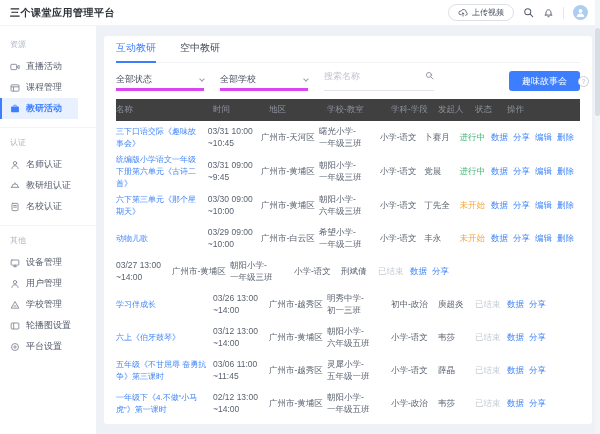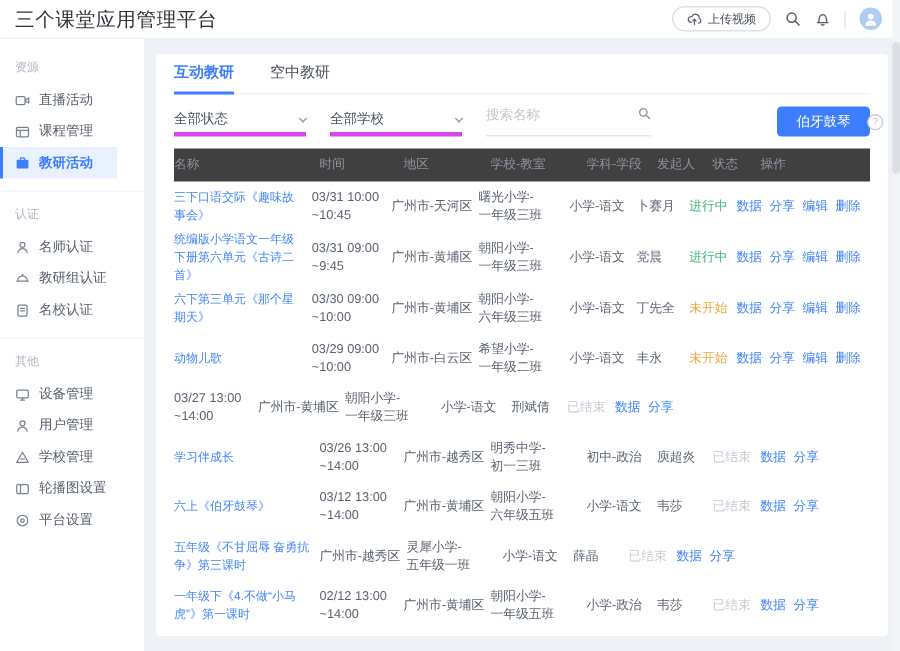--- a/index.html
+++ b/index.html
@@ -2,21 +2,21 @@
 <html><head>
 <meta charset="utf-8">
 <style>
   *{box-sizing:border-box;margin:0;padding:0}
   html,body{width:600px;height:434px;overflow:hidden}
   body{font-family:"Liberation Sans","DejaVu Sans",sans-serif;background:#eef1f5;-webkit-font-smoothing:antialiased}
   #app{position:relative;width:600px;height:434px;background:#eef1f5;overflow:hidden}
 
   
   .header{position:absolute;top:0;left:0;right:0;height:26px;background:#fff;display:flex;align-items:center;padding:0 12px 0 10px;z-index:5;border-bottom:1px solid #f2f3f5}
-  .app-title{font-size:13px;font-weight:400;color:#2b2f36;width:156px;letter-spacing:.5px;white-space:nowrap}
+  .app-title{font-size:10px;font-weight:700;color:#2b2f36;width:156px;letter-spacing:.5px;white-space:nowrap}
   .topnav{display:flex;align-items:center;gap:17px;font-size:9px;color:#333}
   .nav-item{display:flex;align-items:center;gap:3px;cursor:pointer;white-space:nowrap}
   .chev{width:4px;height:4px;border-right:1px solid #9aa0aa;border-bottom:1px solid #9aa0aa;transform:rotate(45deg);margin-top:-2px}
   .hright{margin-left:auto;display:flex;align-items:center;gap:9px}
   .upload-btn{display:flex;align-items:center;gap:4px;border:1px solid #dcdfe6;border-radius:9px;height:17px;padding:0 9px;font-size:8px;color:#4a5160;background:#fff;cursor:pointer;white-space:nowrap}
   .hicon{color:#555d69;display:flex;align-items:center;cursor:pointer}
   .vdiv{width:1px;height:12px;background:#e6e8ec}
   .avatar{width:15px;height:15px;border-radius:50%;background:#aecdf2;display:flex;align-items:center;justify-content:center;overflow:hidden;cursor:pointer}
 
   
@@ -28,21 +28,21 @@
   .side-item .si{display:flex;align-items:center;color:#7a828f}
   .side-item.active{background:#e9f1ff;color:#3d7eff;font-weight:700}
   .side-item.active .si{color:#3d7eff}
   .side-item.active::before{content:"";position:absolute;left:0;top:0;bottom:0;width:2px;background:#3d7eff}
 
   
   .main{position:absolute;left:96px;top:26px;right:0;bottom:0;padding:10px 8px}
   .card{background:#fff;border-radius:3px;height:100%;padding:0 12px;position:relative;overflow:hidden}
   .tabs{display:flex;gap:24px;border-bottom:1px solid #f0f2f5;height:27px;align-items:flex-end}
   .tab{font-size:10px;color:#454b57;padding-bottom:7px;cursor:pointer;position:relative;white-space:nowrap}
-  .tab.active{color:#3d7eff;font-weight:700}
+  .tab.active{color:#3d7eff;font-weight:400}
   .tab.active::after{content:"";position:absolute;left:0;right:0;bottom:-1px;height:2px;background:#3d7eff}
 
   .filters{display:flex;align-items:center;height:36px;gap:16px;position:relative}
   .select{display:flex;align-items:center;justify-content:space-between;width:88px;border-bottom:3px solid #d946ef;font-size:9px;color:#4a5160;height:20px;cursor:pointer}
   .searchbox{display:flex;align-items:flex-start;width:110px;border-bottom:1px solid #e1e4ea;height:20px;gap:4px}
   .searchbox input{border:0;outline:0;flex:1;font-size:9px;color:#333;min-width:0;background:transparent}
   .searchbox input::placeholder{color:#c0c4cc}
   .searchbox .si{color:#8a919d;display:flex}
   .primary-btn{margin-left:auto;background:#3d7eff;color:#fff;font-size:9px;border:0;border-radius:3px;height:20px;padding:0 13px;cursor:pointer;white-space:nowrap}
   .help-circle{position:absolute;right:-9px;top:13px;width:11px;height:11px;border-radius:50%;border:1px solid #c9ced6;color:#b9bfc8;font-size:7px;display:flex;align-items:center;justify-content:center;background:#fff;cursor:pointer}
@@ -239,21 +239,21 @@
         </div>
         <div class="searchbox">
           <input placeholder="搜索名称" style="">
           <span class="si">
             <svg width="9" height="9" viewBox="0 0 12 12" fill="none" stroke="currentColor" stroke-width="1.2" stroke-linecap="round">
                 <circle cx="5.2" cy="5.2" r="3.3"></circle>
                 <path d="M7.8 7.8 10.6 10.6"></path>
               </svg>
           </span>
         </div>
-        <button class="primary-btn">伯牙鼓琴</button>
+        <button class="primary-btn">趣味故事会</button>
         <span class="help-circle">?</span>
       </div>
 
       <div class="thead" id="thead">
           <div class="cell c0">名称</div>
           <div class="cell c1">时间</div>
           <div class="cell c2">地区</div>
           <div class="cell c3">学校-教室</div>
           <div class="cell c4">学科-学段</div>
           <div class="cell c5">发起人</div>
@@ -368,20 +368,22 @@
             <div class="cell c4">小学-语文</div>
             <div class="cell c5">韦莎</div>
             <div class="cell c6"><span class="st-ended">已结束</span></div>
             <div class="cell c7">
               <span class="op-link">数据</span>
               <span class="op-link">分享</span>
             </div>
           </div>
           <div class="trow">
             <div class="cell c0"><a class="name-link">五年级《不甘屈辱 奋勇抗争》第三课时</a></div>
+            <div class="cell c1">03/06 11:00
+~11:45</div>
             <div class="cell c2">广州市-越秀区</div>
             <div class="cell c3">灵犀小学-
 五年级一班</div>
             <div class="cell c4">小学-语文</div>
             <div class="cell c5">薛晶</div>
             <div class="cell c6"><span class="st-ended">已结束</span></div>
             <div class="cell c7">
               <span class="op-link">数据</span>
               <span class="op-link">分享</span>
             </div>

